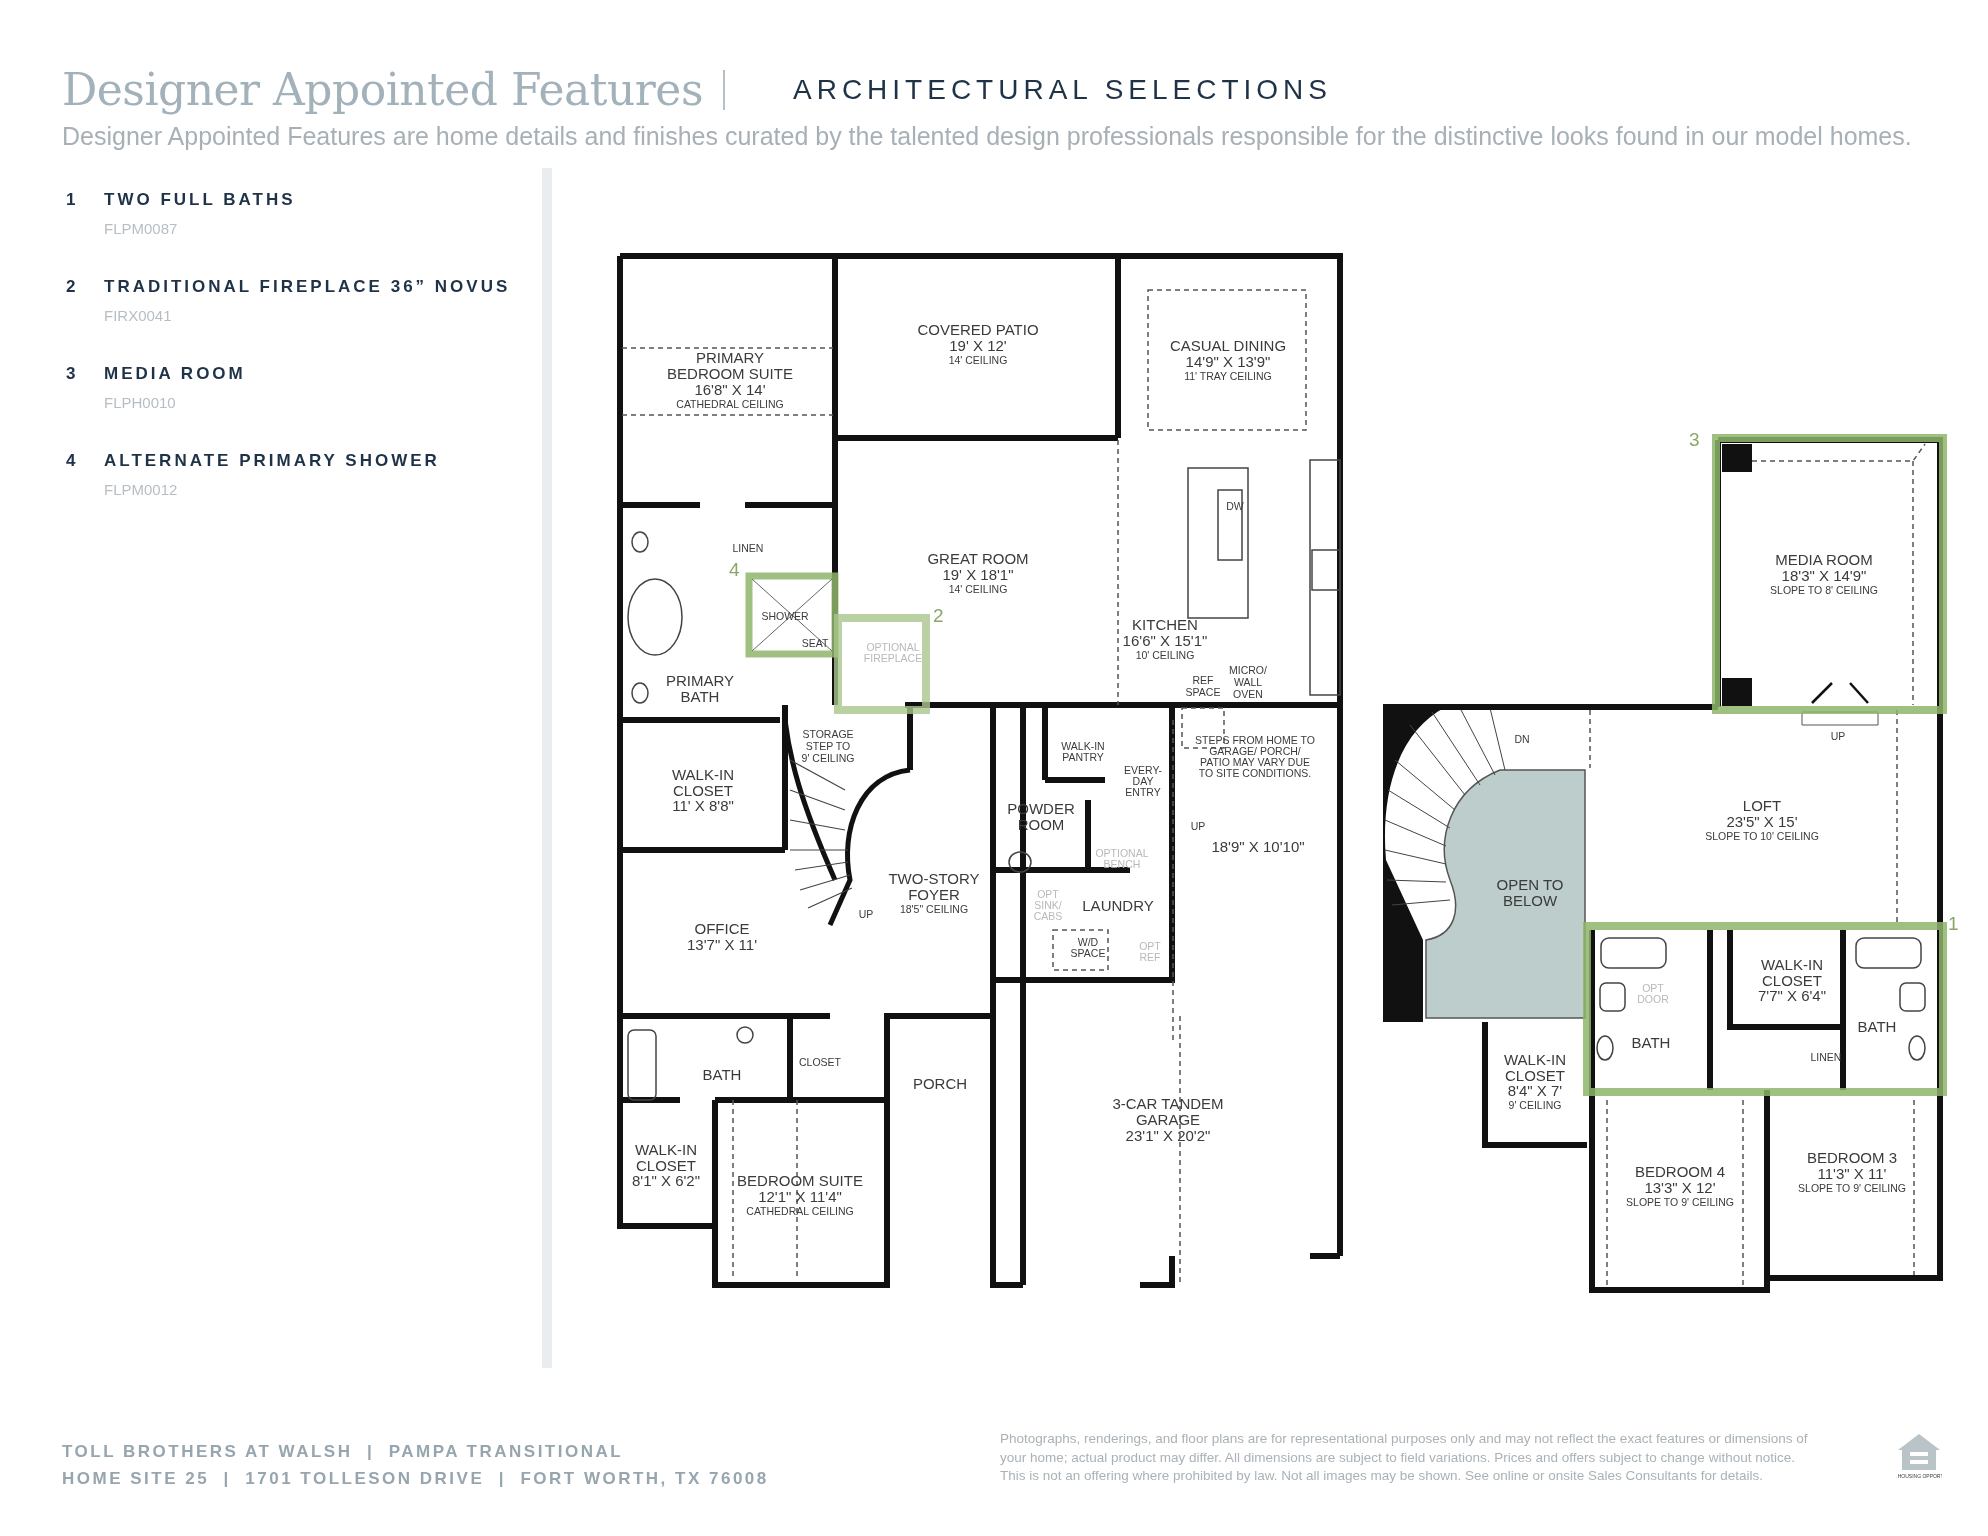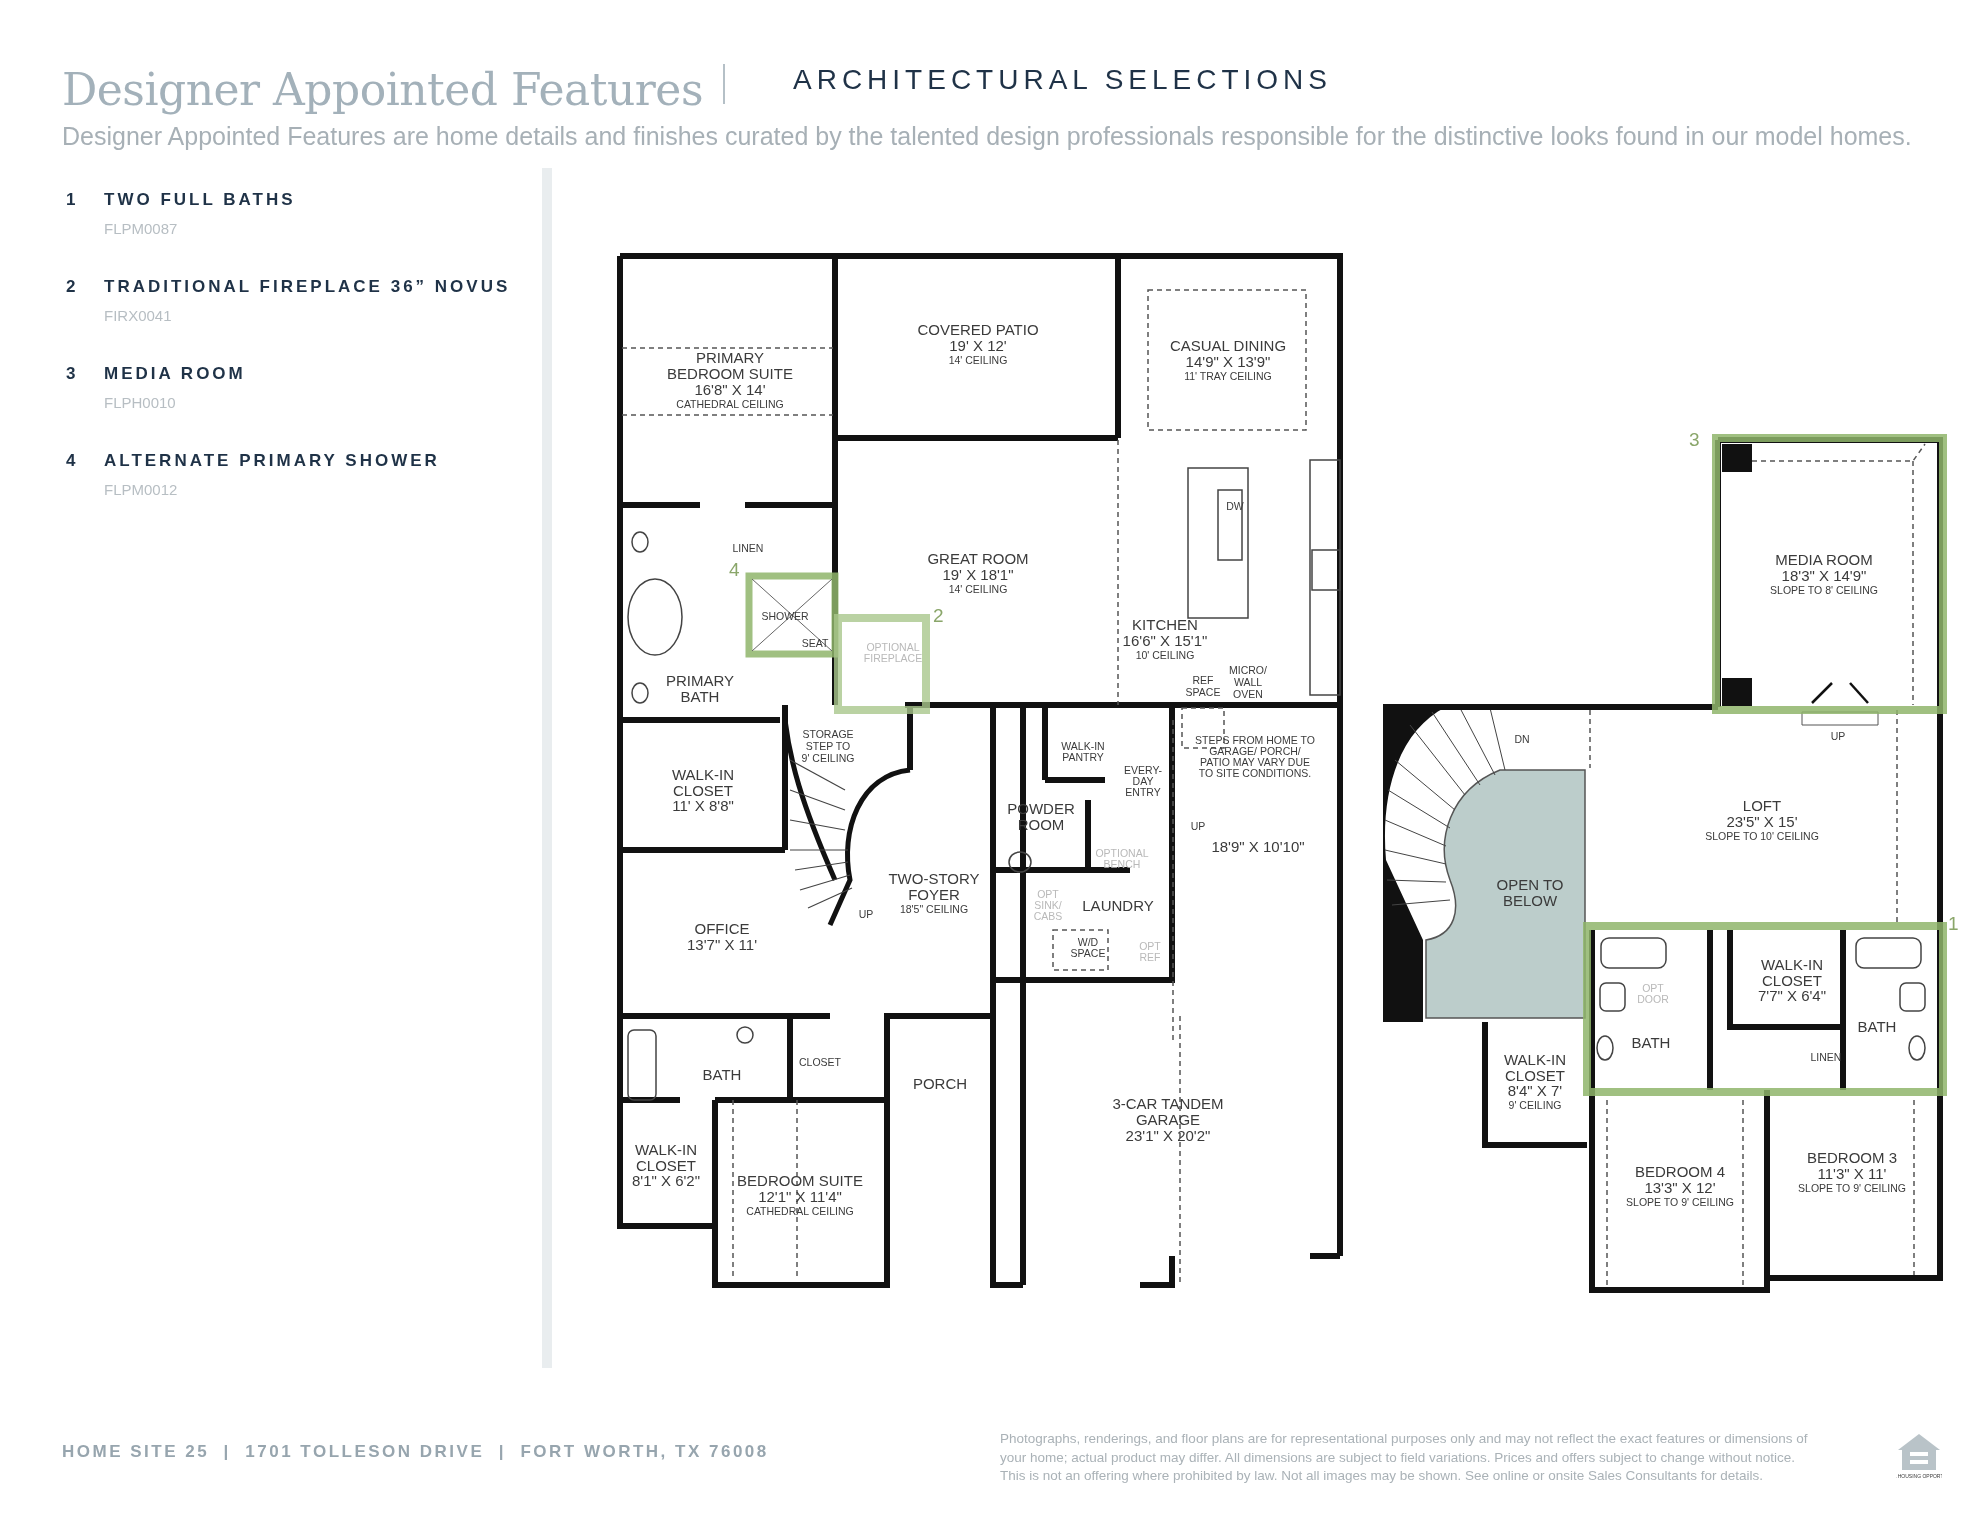--- a/index.html
+++ b/index.html
@@ -1,17 +1,17 @@
 <!DOCTYPE html>
 <html><head>
 <meta charset="utf-8">
 <style>
   html, body { margin:0; padding:0; background:#ffffff; }
   body { width:1988px; height:1536px; position:relative; overflow:hidden; font-family:"Liberation Sans", sans-serif; }
-  .title-row { position:absolute; left:62px; top:64px; display:flex; align-items:flex-start; }
+  .title-row { position:absolute; left:62px; top:64px; display:flex; align-items:center; }
   .title-main { font-family:"DejaVu Serif", serif; font-size:44px; color:#a3b1ba; letter-spacing:-0.5px; }
   .title-sep { width:2px; height:40px; background:#b5c0c7; margin:0 22px 0 20px; }
   .title-sub { font-family:"Liberation Sans", sans-serif; font-size:28px; color:#1f3247; letter-spacing:5px;margin-left:46px; }
   .intro { position:absolute; left:62px; top:122px; font-size:25px; color:#a7b0b6; }
   .features { position:absolute; left:66px; top:186px; width:470px; }
   .feature { position:relative; height:87px; }
   .feature-num { position:absolute; left:0; top:4px; font-weight:bold; font-size:17px; color:#1f3247; }
   .feature-title { position:absolute; left:38px; top:4px; font-weight:bold; font-size:17px; letter-spacing:3px; color:#1f3247; white-space:nowrap;text-align:right; }
   .feature-code { position:absolute; left:38px; top:34px; font-size:15px; color:#b7bec3;text-align:right; }
   .divider { position:absolute; left:542px; top:168px; width:10px; height:1200px; background:#e9edef; }
@@ -330,20 +330,21 @@
     <text class="rs" x="1680" y="1206">SLOPE TO 9' CEILING</text>
     <text class="rl" x="1852" y="1163">BEDROOM 3</text>
     <text class="rl" x="1852" y="1179">11'3" X 11'</text>
     <text class="rs" x="1852" y="1192">SLOPE TO 9' CEILING</text>
     <text class="num" x="1689" y="446">3</text>
     <text class="num" x="1948" y="930">1</text>
   </g>
 </svg>
 
 <div class="footer-left">
+  <div style="white-space:pre">TOLL BROTHERS AT WALSH  |  PAMPA TRANSITIONAL</div>
   <div style="white-space:pre">HOME SITE 25  |  1701 TOLLESON DRIVE  |  FORT WORTH, TX 76008</div>
 </div>
 <div class="footer-right">
   <div>Photographs, renderings, and floor plans are for representational purposes only and may not reflect the exact features or dimensions of</div>
   <div>your home; actual product may differ. All dimensions are subject to field variations. Prices and offers subject to change without notice.</div>
   <div>This is not an offering where prohibited by law. Not all images may be shown. See online or onsite Sales Consultants for details.</div>
 </div>
 <svg class="eho-icon" viewBox="0 0 46 50">
   <polygon points="23,2 2,18 6,18 6,38 40,38 40,18 44,18" fill="#b9c3c8"></polygon>
   <rect x="14" y="20" width="18" height="4" fill="#fff"></rect>

